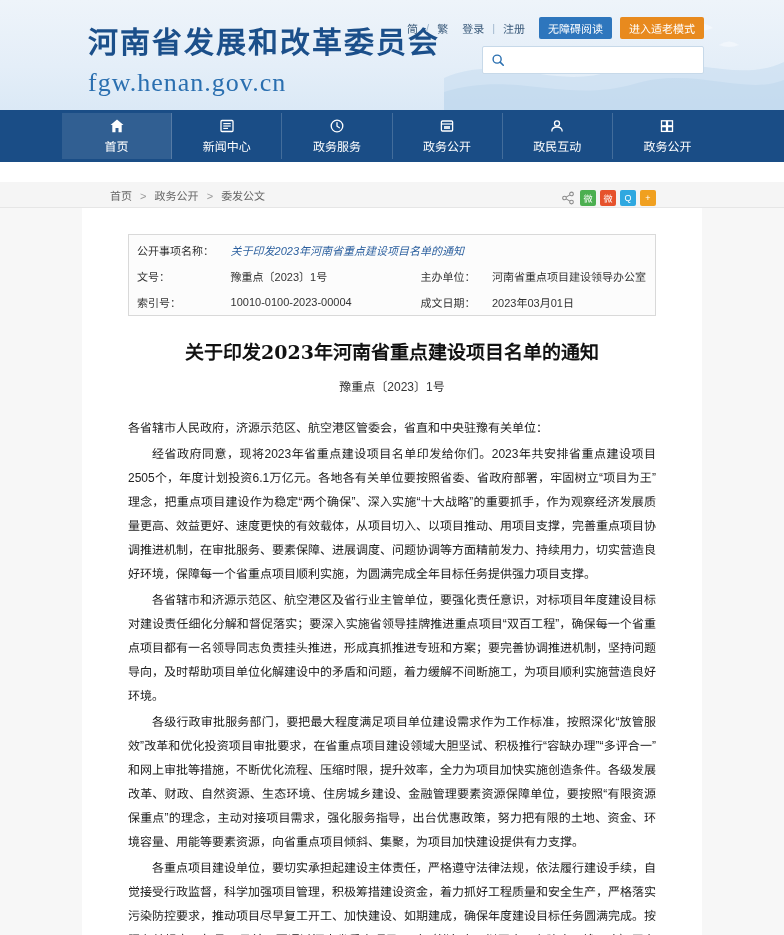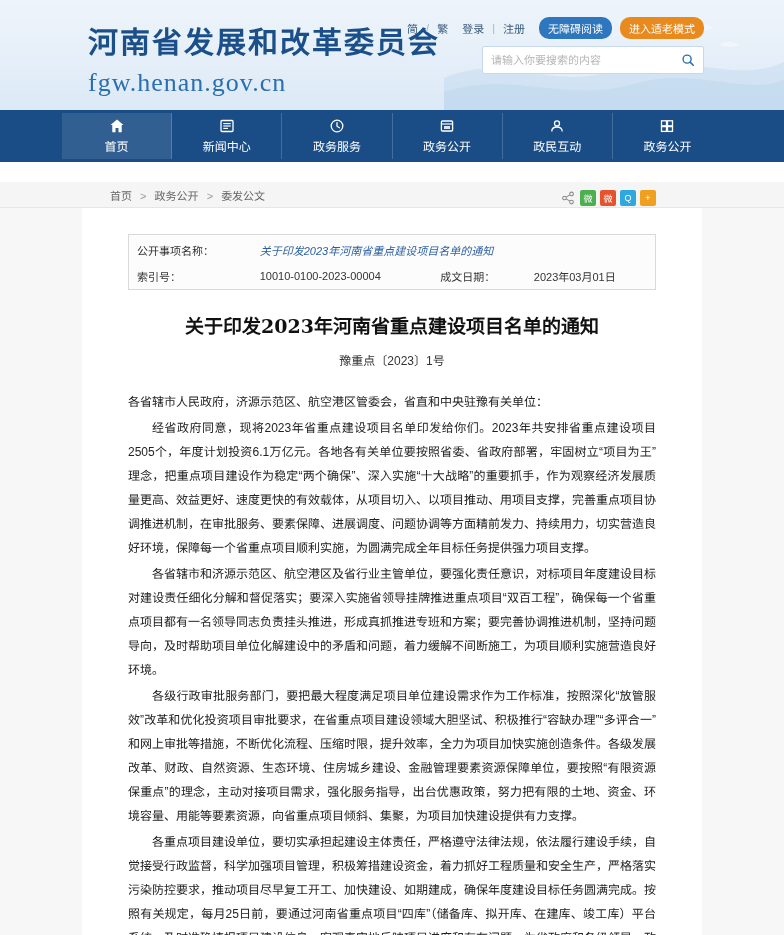--- a/index.html
+++ b/index.html
@@ -35,21 +35,21 @@
     font-size: 26px; color: #2a6fb0; letter-spacing: 1px; margin-top: 6px;
   }
   .top-links {
     position: absolute; right: 80px; top: 17px;
     display: flex; align-items: center; gap: 8px;
     font-size: 11px; color: #3a5a7a;
   }
   .top-links a { color: #3a5a7a; text-decoration: none; }
   .top-sep { color: #9fb6cc; }
   .pill {
-    display: inline-block; padding: 3px 9px; border-radius: 10px;
+    display: inline-block; padding: 3px 9px; border-radius: 2px;
     font-size: 11px; color: #fff; background: #2e76bd;
   }
   .pill.orange { background: #e88a1e; }
   .search-wrap {
     position: absolute; right: 80px; top: 46px;
     width: 222px; height: 28px;
     background: #fff; border: 1px solid #c7d9e9; border-radius: 2px;
     display: flex; align-items: center;
   }
   .search-wrap input {
@@ -153,21 +153,20 @@
     <span class="top-sep">/</span>
     <a href="#">繁</a>
     <a href="#" style="margin-left:6px">登录</a>
     <span class="top-sep">|</span>
     <a href="#">注册</a>
     <span class="pill" style="margin-left:6px">无障碍阅读</span>
     <span class="pill orange">进入适老模式</span>
   </div>
 
   <div class="search-wrap">
-    <input type="text" placeholder="请输入你要搜索的内容" style="">
     <span class="search-btn">
       <svg width="14" height="14" viewBox="0 0 16 16">
         <circle cx="7" cy="7" r="4.6" fill="none" stroke="#2a6fb0" stroke-width="1.6"></circle>
         <line x1="10.4" y1="10.4" x2="14" y2="14" stroke="#2a6fb0" stroke-width="1.8" stroke-linecap="round"></line>
       </svg>
     </span>
   </div>
 </div>
 
 <div class="nav">
@@ -251,20 +250,26 @@
 
     <table class="info-table">
       <tbody>
           <tr class="info-row-top">
         <td class="k">公开事项名称：</td>
         <td class="v info-title-cell" colspan="3">
           <em>关于印发2023年河南省重点建设项目名单的通知</em>
         </td>
       </tr>
       <tr>
+        <td class="k">文号：</td>
+        <td class="v" style="width:190px">豫重点〔2023〕1号</td>
+        <td class="k">主办单位：</td>
+        <td class="v">河南省重点项目建设领导办公室</td>
+      </tr>
+      <tr>
         <td class="k">索引号：</td>
         <td class="v">10010-0100-2023-00004</td>
         <td class="k">成文日期：</td>
         <td class="v">2023年03月01日</td>
       </tr>
     </tbody>
       </table>
 
     <div class="doc-title">关于印发2023年河南省重点建设项目名单的通知</div>
     <div class="doc-number">豫重点〔2023〕1号</div>

